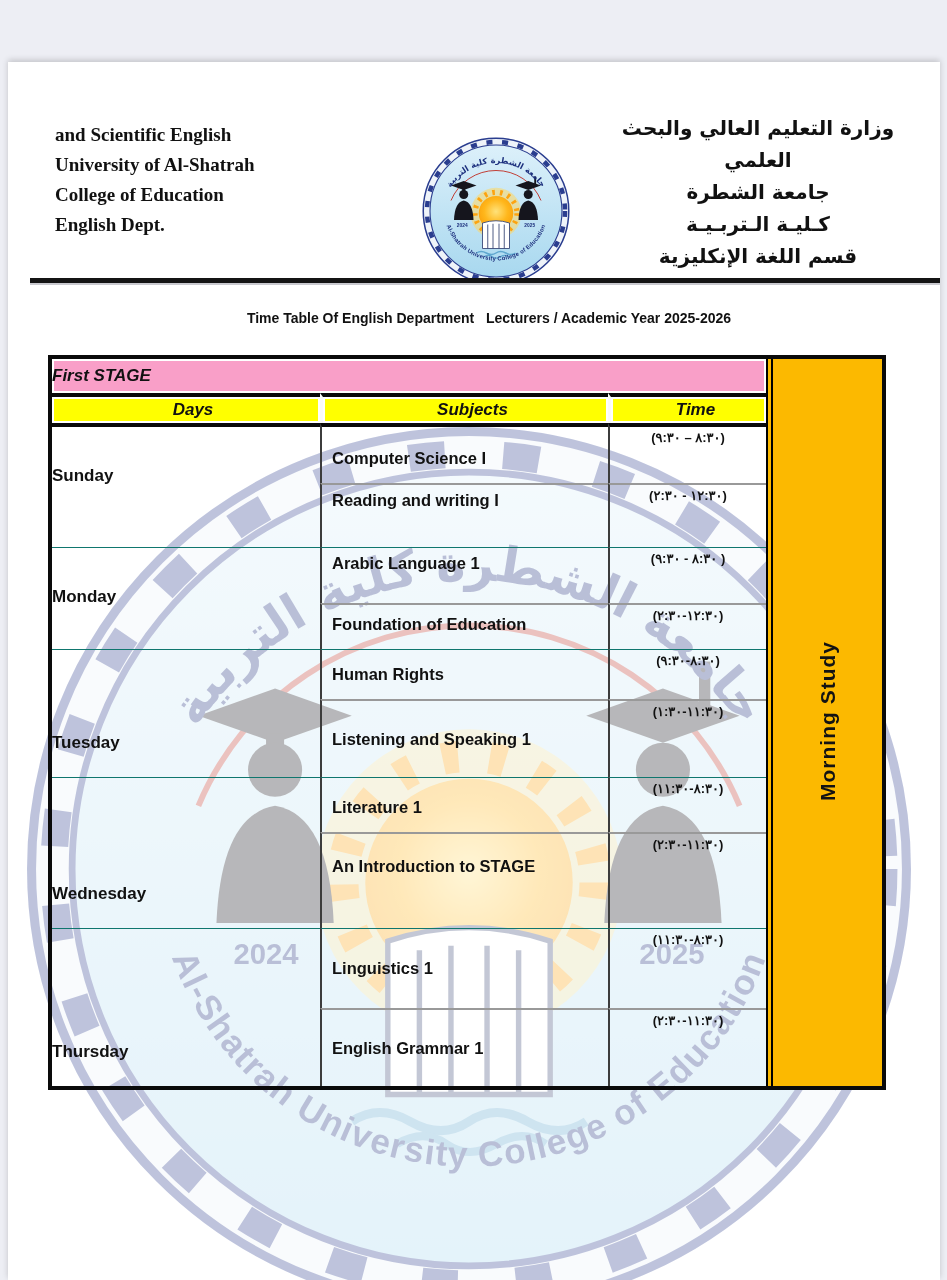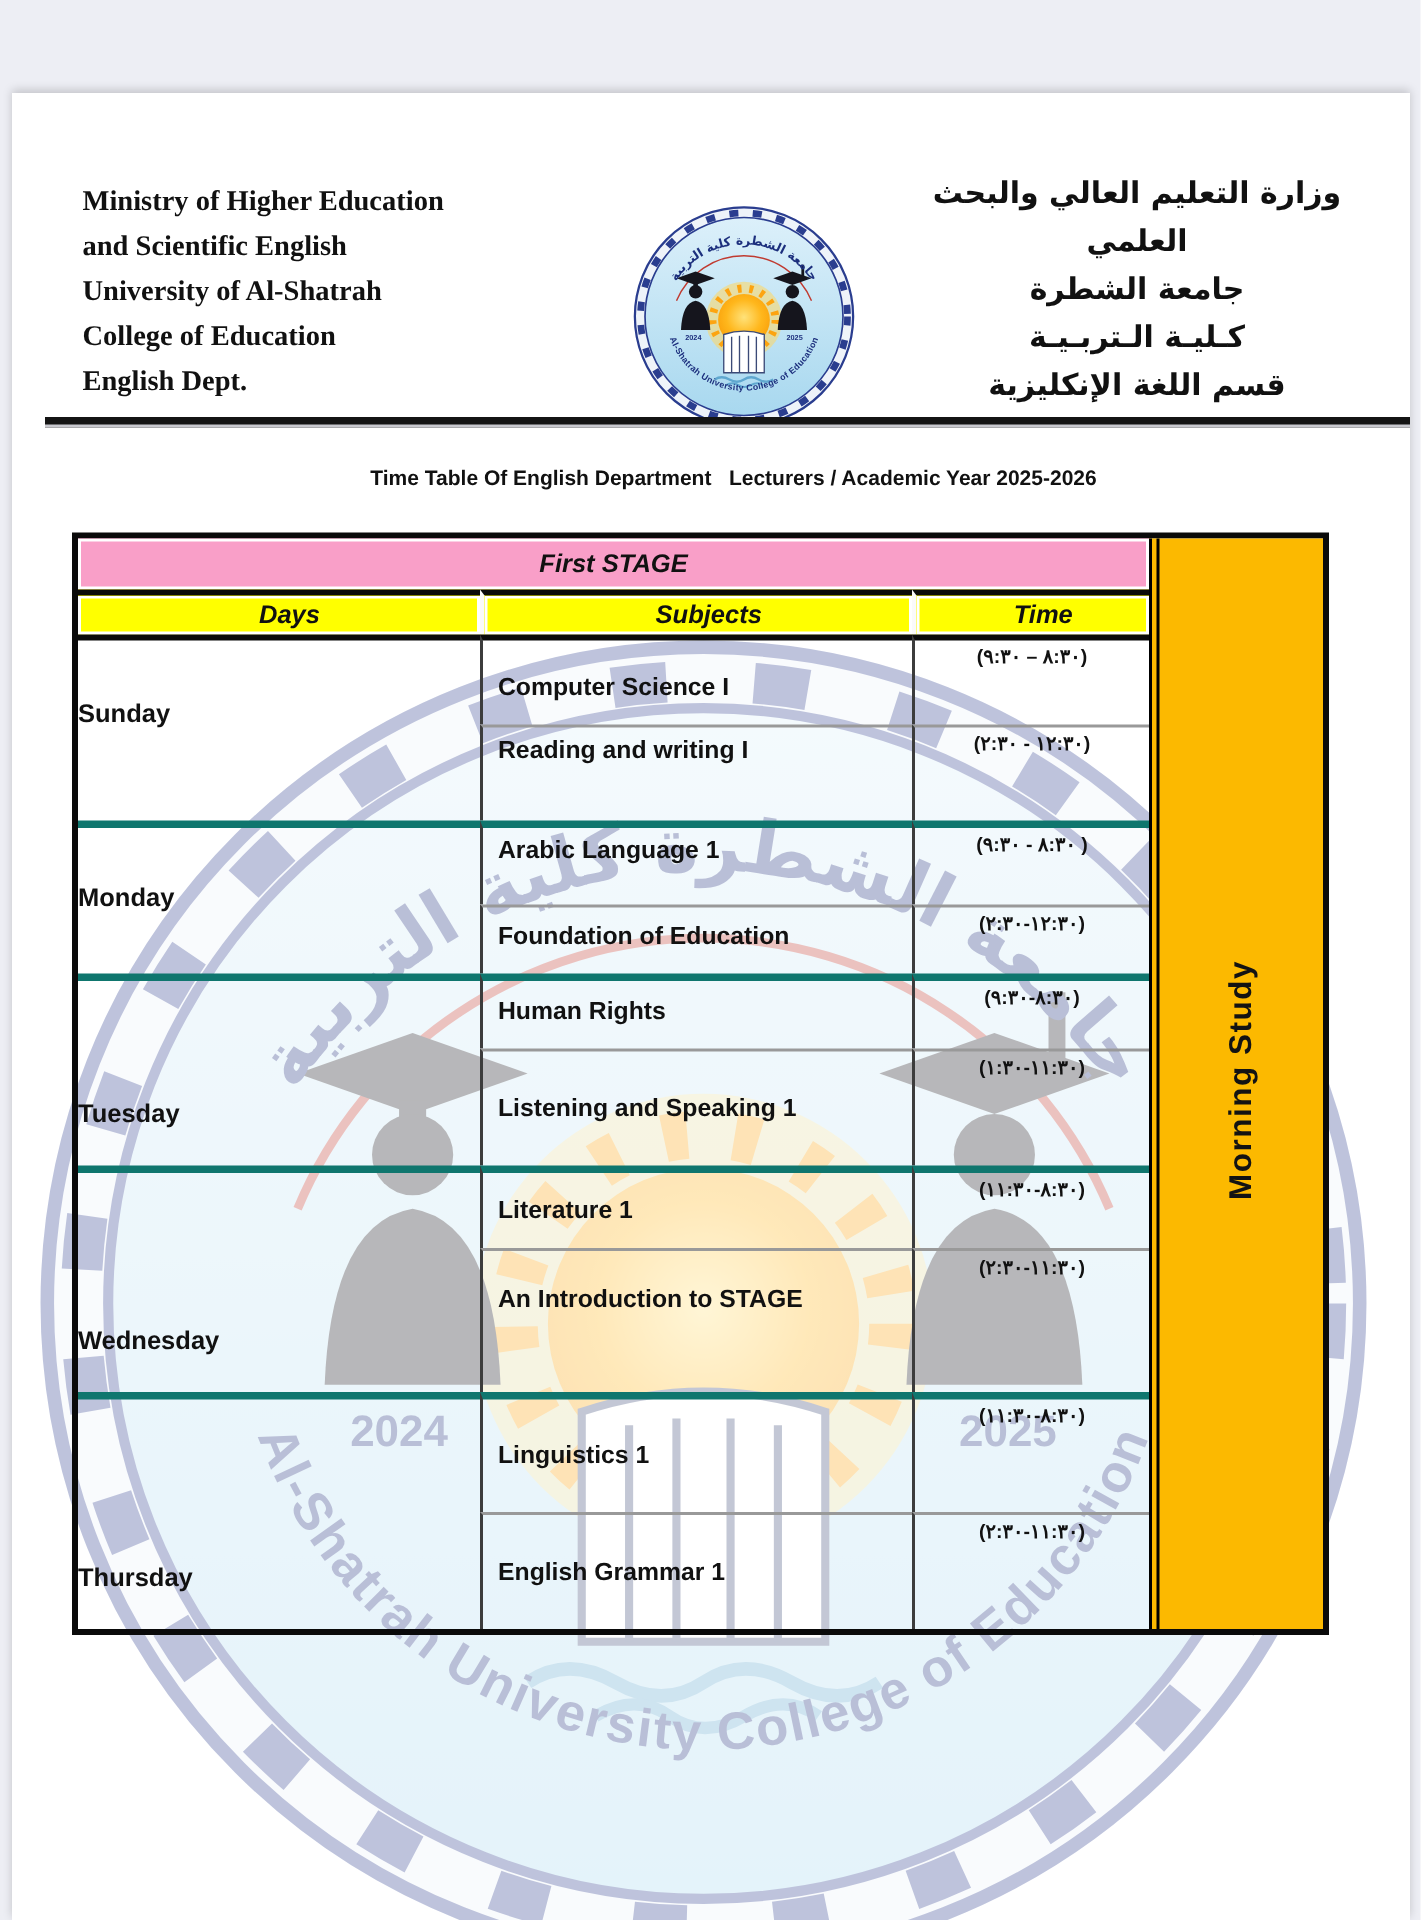--- a/index.html
+++ b/index.html
@@ -36,21 +36,21 @@
   table.tt{
     position:absolute;left:40px;top:293px;width:838px;
     border-collapse:separate;border-spacing:0;table-layout:fixed;
     border:4px solid #0a0a0a;background:transparent;
   }
   td{padding:0;overflow:hidden;}
   .rh1{height:34px}.rh2{height:30px}.rh3{height:60px}.rh4{height:64px}
   .rh5{height:56px}.rh6{height:46px}.rh7{height:50px}.rh8{height:78px}
   .rh9{height:55px}.rh10{height:96px}.rh11{height:80px}.rh12{height:78px}
   td.stage{
-    background:#F99FC8;text-align:center;vertical-align:middle;
+    background:#F99FC8;text-align:left;vertical-align:middle;
     font-size:17px;font-weight:bold;font-style:italic;
     box-shadow:inset 0 0 0 2px #fff;
   }
   td.hdr{
     background:#FFFF00;text-align:center;vertical-align:middle;
     font-size:17px;font-weight:bold;font-style:italic;
     border-top:4px solid #0a0a0a;
     box-shadow:inset 0 0 0 2px #fff;
     padding-left:14px;
   }
@@ -64,21 +64,21 @@
     font-size:21px;font-weight:bold;letter-spacing:1px;color:#131313;
   }
   td.day{font-size:17px;font-weight:bold;text-align:left;}
   td.subj{font-size:16.5px;font-weight:bold;padding-left:10px;}
   td.time{
     font-size:13px;font-weight:bold;text-align:center;vertical-align:top;
     padding-top:3px;direction:ltr;
   }
   td.subj,td.time{border-left:2px solid #3c3c3c;}
   tr.r-first td{border-top:4px solid #0a0a0a;}
-  tr.r-sec td{border-top:5px solid #0f766e;}
+  tr.r-sec td{border-top:1px solid #0f766e;}
   tr.r-sub td{border-top:2px solid #999;}
   .va-top{vertical-align:top;padding-top:6px;}
   .va-mid{vertical-align:middle;}
   .va-bot{vertical-align:bottom;padding-bottom:15px;}
   .day-sun{vertical-align:middle;padding-bottom:22px;}
   .day-mon{vertical-align:middle;padding-bottom:4px;}
   .day-low{vertical-align:bottom;padding-bottom:24px;}
   .defs-holder{position:absolute;width:0;height:0;overflow:hidden;}
 </style>
 </head>
@@ -139,21 +139,20 @@
   </defs>
 </svg>
 
 <div class="page">
 
   <svg class="wm" viewBox="0 0 200 200">
     <use href="#logo-sym"></use>
   </svg>
 
   <div class="hdr-en">
-    <div>Ministry of Higher Education</div>
     <div>and Scientific English</div>
     <div>University of Al-Shatrah</div>
     <div>College of Education</div>
     <div>English Dept.</div>
   </div>
 
   <svg class="logo" viewBox="0 0 200 200">
     <use href="#logo-sym"></use>
   </svg>
 

